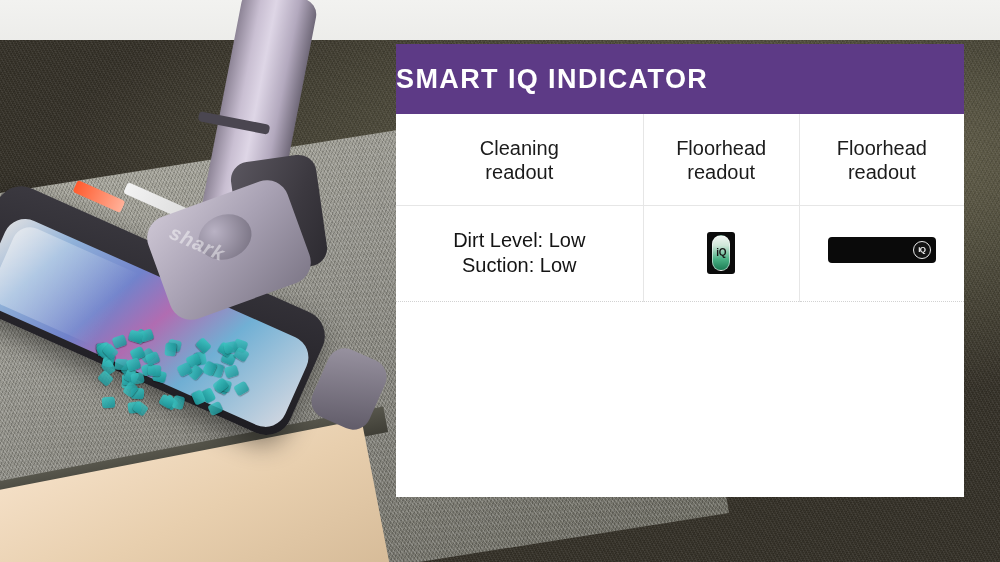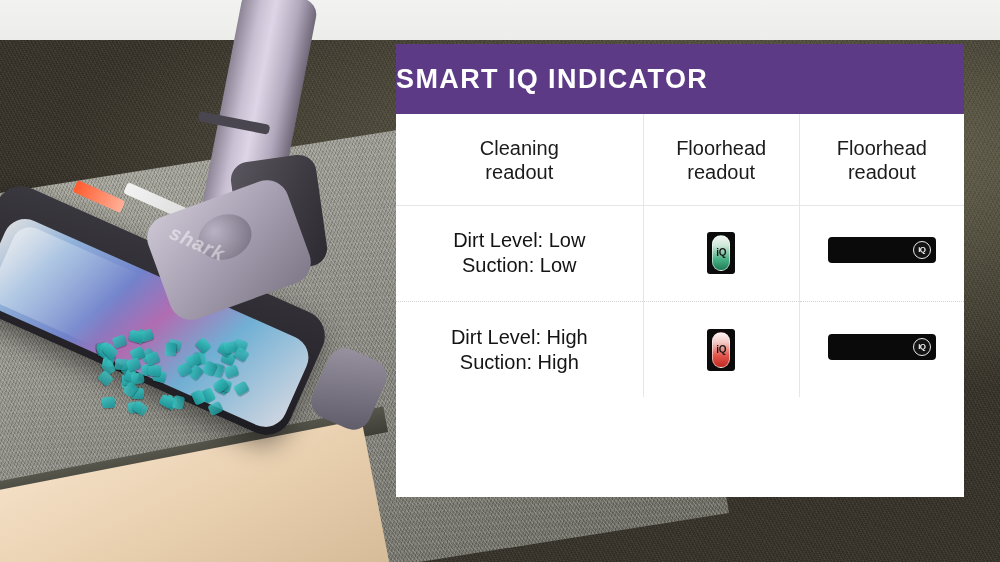--- a/index.html
+++ b/index.html
@@ -363,34 +363,17 @@
               </span>
             </span>
           </td>
           <td class="col-sep">
             <span class="bar-frame">
               <span class="bar-fill green"></span>
               <span class="bar-badge">iQ</span>
             </span>
           </td>
         </tr>
-        <tr class="row-last">
-          <td class="status">Dirt Level: High
-Suction: High</td>
-          <td class="col-sep">
-            <span class="pill-frame">
-              <span class="pill red">
-                <span>iQ</span>
-              </span>
-            </span>
-          </td>
-          <td class="col-sep">
-            <span class="bar-frame">
-              <span class="bar-fill red"></span>
-              <span class="bar-badge">iQ</span>
-            </span>
-          </td>
-        </tr>
       </tbody>
     </table>
 
   </div>
 </div>
 
 </body></html>

